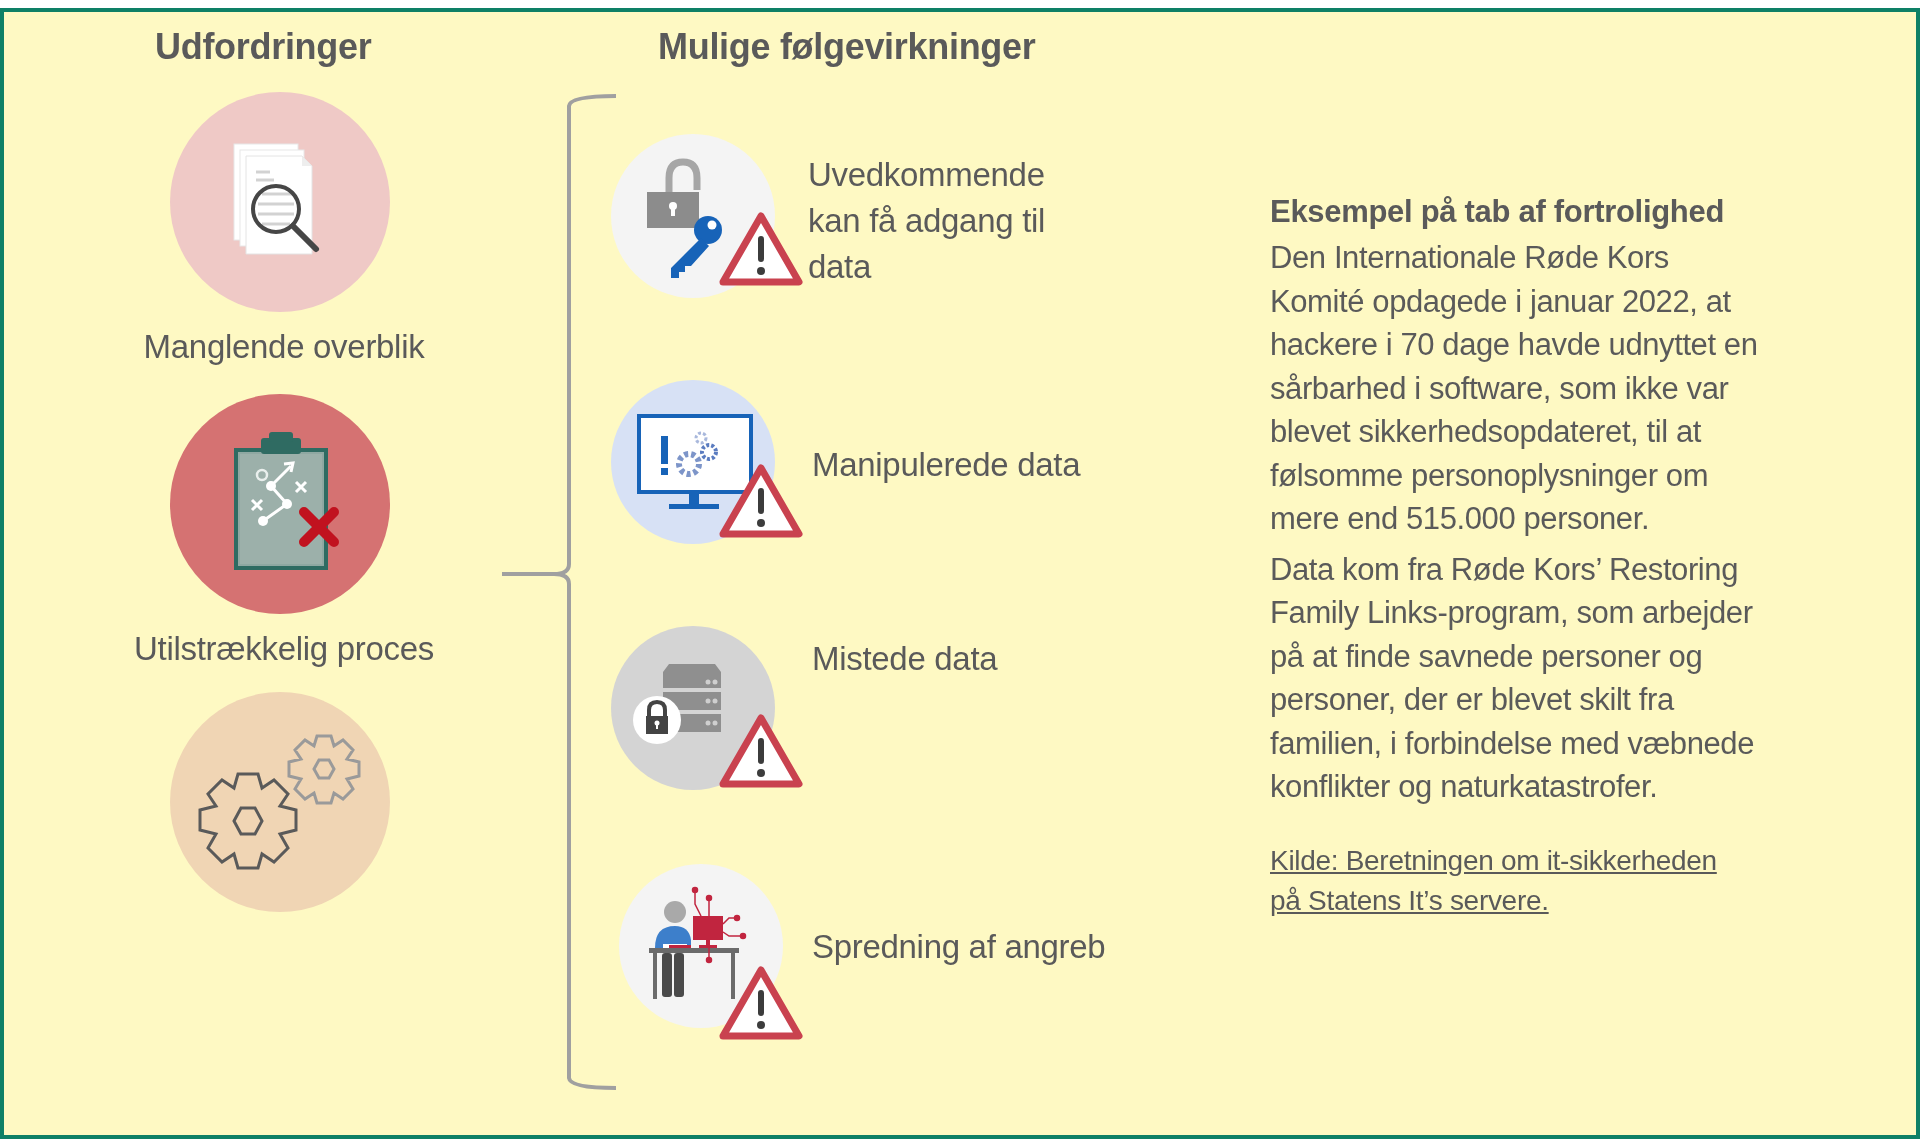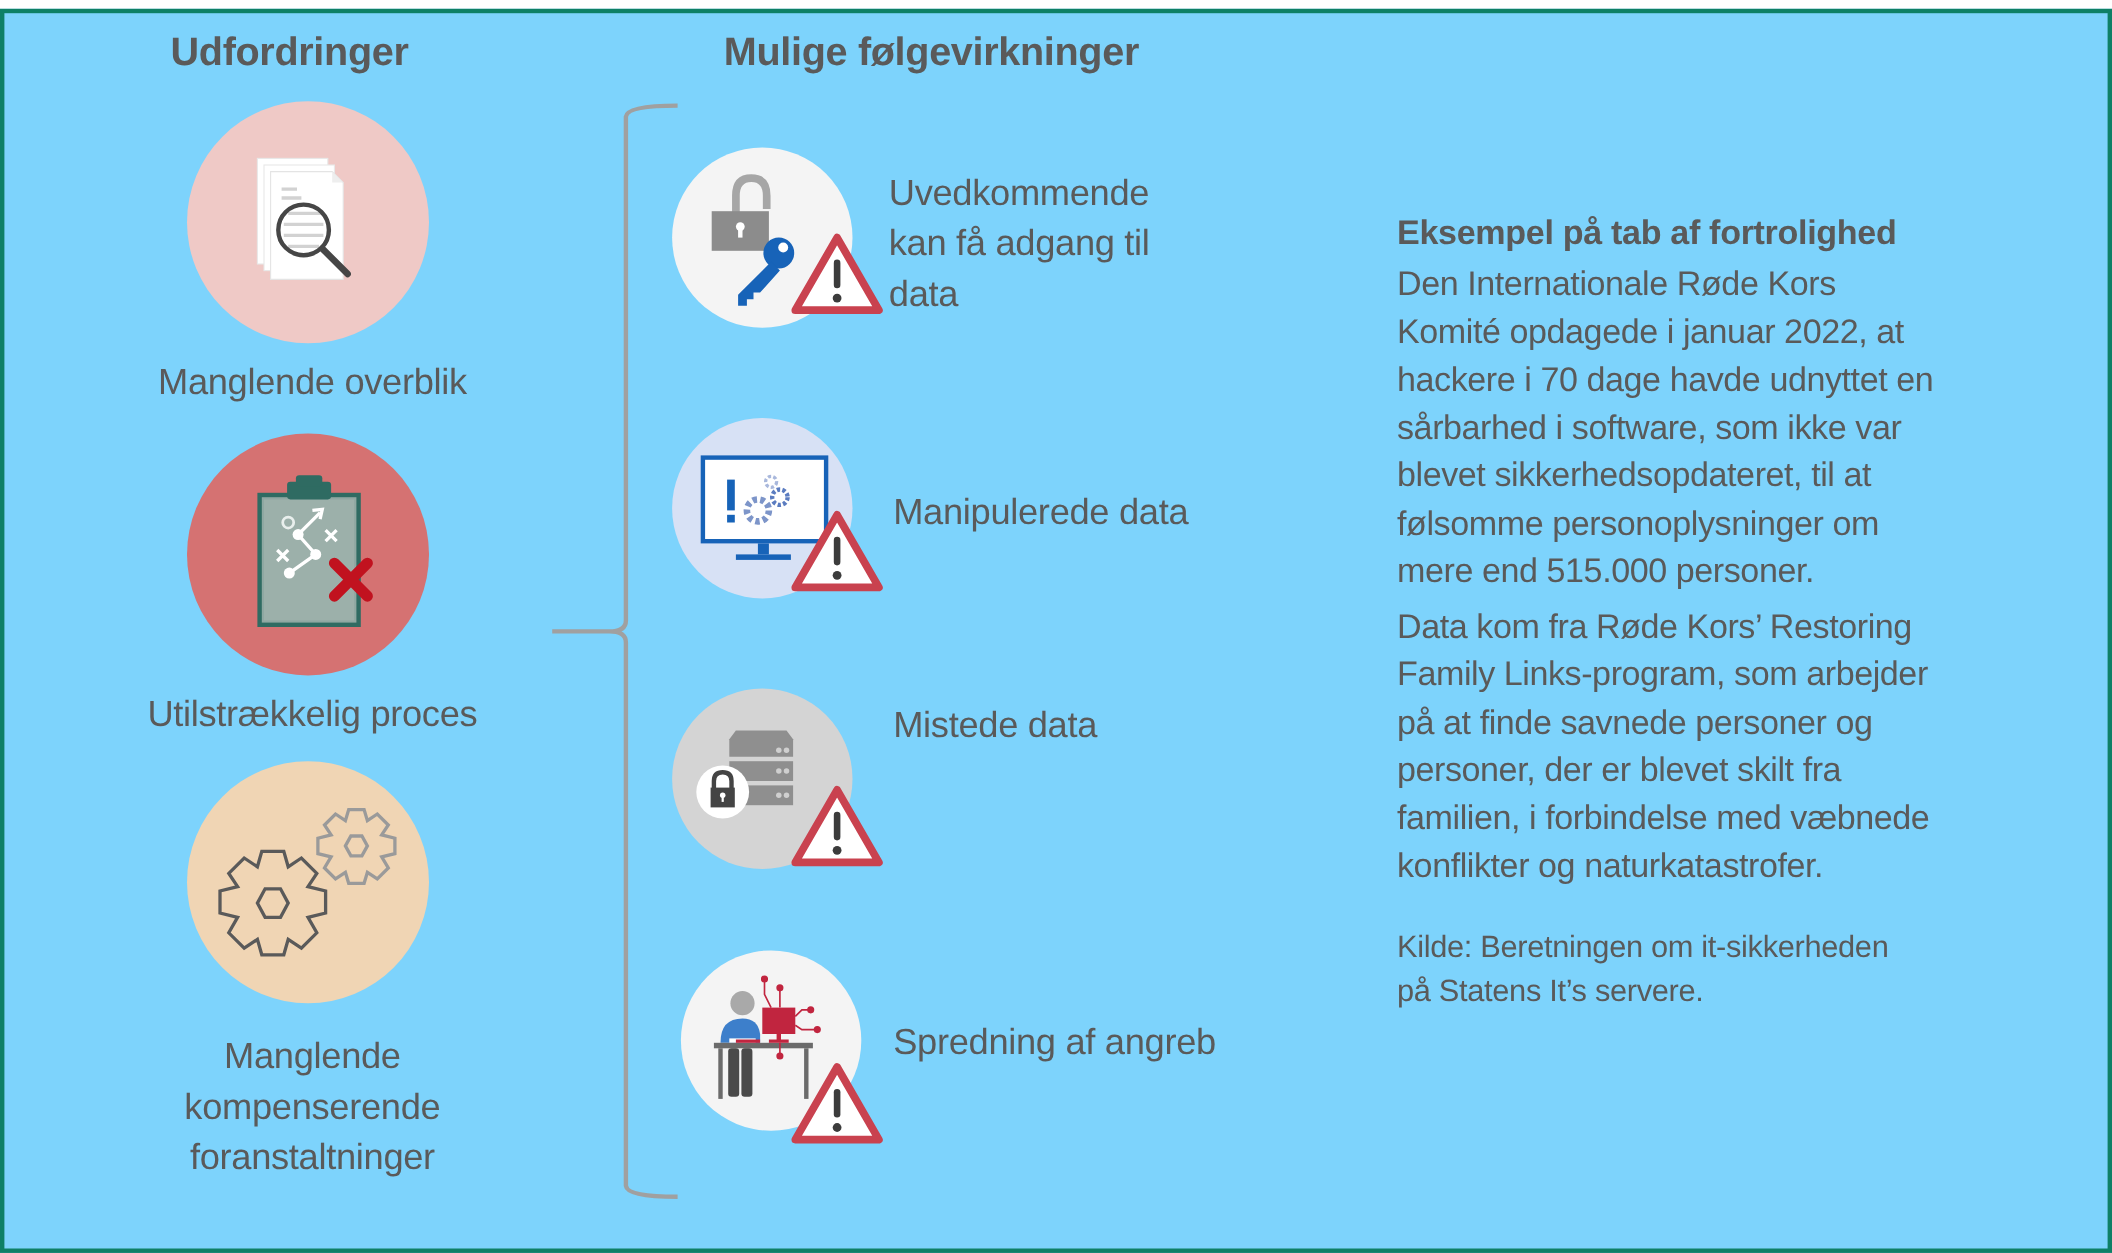--- a/index.html
+++ b/index.html
@@ -1,33 +1,33 @@
 <!DOCTYPE html>
 <html><head>
 <meta charset="utf-8">
 <style>
   html, body { margin: 0; padding: 0; background: #ffffff; }
   body { width: 1920px; height: 1139px; position: relative; overflow: hidden;
          font-family: "Liberation Sans", "DejaVu Sans", sans-serif; color: #595959; }
   .frame { position: absolute; left: 0; top: 8px; width: 1920px; height: 1131px;
-           box-sizing: border-box; border: 4px solid #0e8066; background: #7dd3fc; }
+           box-sizing: border-box; border: 4px solid #0e8066; background: #fef9c3; }
   .abs { position: absolute; }
   .col-heading { position: absolute; font-size: 36px; font-weight: bold; color: #5a5a5a;
                  letter-spacing: -0.3px; white-space: nowrap; }
   .challenge-circle { position: absolute; border-radius: 50%; width: 220px; height: 220px; }
   .challenge-label { position: absolute; width: 420px; text-align: center; font-size: 33px;
                      line-height: 46px; color: #5a5a5a; letter-spacing: -0.3px; }
   .cons-circle { position: absolute; border-radius: 50%; width: 164px; height: 164px; }
   .cons-label { position: absolute; font-size: 33px; line-height: 46px; color: #5a5a5a;
                 letter-spacing: -0.3px; white-space: nowrap; }
   .warn { position: absolute; width: 86px; height: 78px; }
   .right-col { position: absolute; left: 1266px; width: 560px; color: #5a5a5a; }
   .right-heading { font-size: 31px; font-weight: bold; line-height: 44px; letter-spacing: -0.3px; }
   .right-para { font-size: 31px; line-height: 43.5px; letter-spacing: -0.4px; margin: 0 0 7px 0; }
-  .right-source { font-size: 28px; line-height: 40px; letter-spacing: -0.3px; }
+  .right-source { font-size: 28px; line-height: 40px; letter-spacing: -0.3px; text-decoration: underline; }
   .line { display: block; white-space: nowrap; }
 </style>
 </head>
 <body>
 
 <div class="frame">
 
   <div class="col-heading" style="left:151px; top:14px;">Udfordringer</div>
   <div class="col-heading" style="left:654px; top:14px;">Mulige følgevirkninger</div>
 
@@ -76,25 +76,20 @@
     <svg width="220" height="220" viewBox="0 0 220 220" style="position:absolute;left:0;top:0;">
       <g transform="translate(78,132)" fill="none" stroke="#5a5a5a" stroke-width="3">
         <path d="M-10 -50 L10 -50 L14 -36 L26 -44 L40 -30 L32 -18 L48 -14 L48 6 L32 10 L40 24 L26 38 L14 30 L10 44 L-10 44 L-14 30 L-26 38 L-40 24 L-32 10 L-48 6 L-48 -14 L-32 -18 L-40 -30 L-26 -44 L-14 -36 Z"></path>
         <path d="M-14 -3 L-7 -16 L7 -16 L14 -3 L7 10 L-7 10 Z"></path>
       </g>
       <g transform="translate(154,80)" fill="none" stroke="#9a9a9a" stroke-width="3">
         <path d="M-7 -36 L7 -36 L10 -26 L19 -32 L29 -22 L23 -13 L35 -10 L35 4 L23 7 L29 17 L19 27 L10 21 L7 31 L-7 31 L-10 21 L-19 27 L-29 17 L-23 7 L-35 4 L-35 -10 L-23 -13 L-29 -22 L-19 -32 L-10 -26 Z"></path>
         <path d="M-10 -3 L-5 -12 L5 -12 L10 -3 L5 6 L-5 6 Z"></path>
       </g>
     </svg>
-  </div>
-  <div class="challenge-label" style="left:70px; top:925px;">
-    <span class="line">Manglende</span>
-    <span class="line">kompenserende</span>
-    <span class="line">foranstaltninger</span>
   </div>
 
   <svg class="abs" style="left:490px; top:80px;" width="130" height="1000" viewBox="0 0 130 1000">
     <path d="M122 4 Q76 4 75 14 L75 472 Q75 482 60 482 L8 482 M60 482 Q75 482 75 492 L75 986 Q76 996 122 996" fill="none" stroke="#a0a0a0" stroke-width="4"></path>
   </svg>
 
   <div class="cons-circle" style="left:607px; top:122px; background:#f4f4f4;">
     <svg width="164" height="164" viewBox="0 0 164 164" style="position:absolute;left:0;top:0;">
       <path d="M58 62 L58 44 Q58 28 72 28 Q86 28 86 44 L86 56" fill="none" stroke="#a6a6a6" stroke-width="7"></path>
       <rect x="36" y="58" width="52" height="36" fill="#8c8c8c"></rect>

